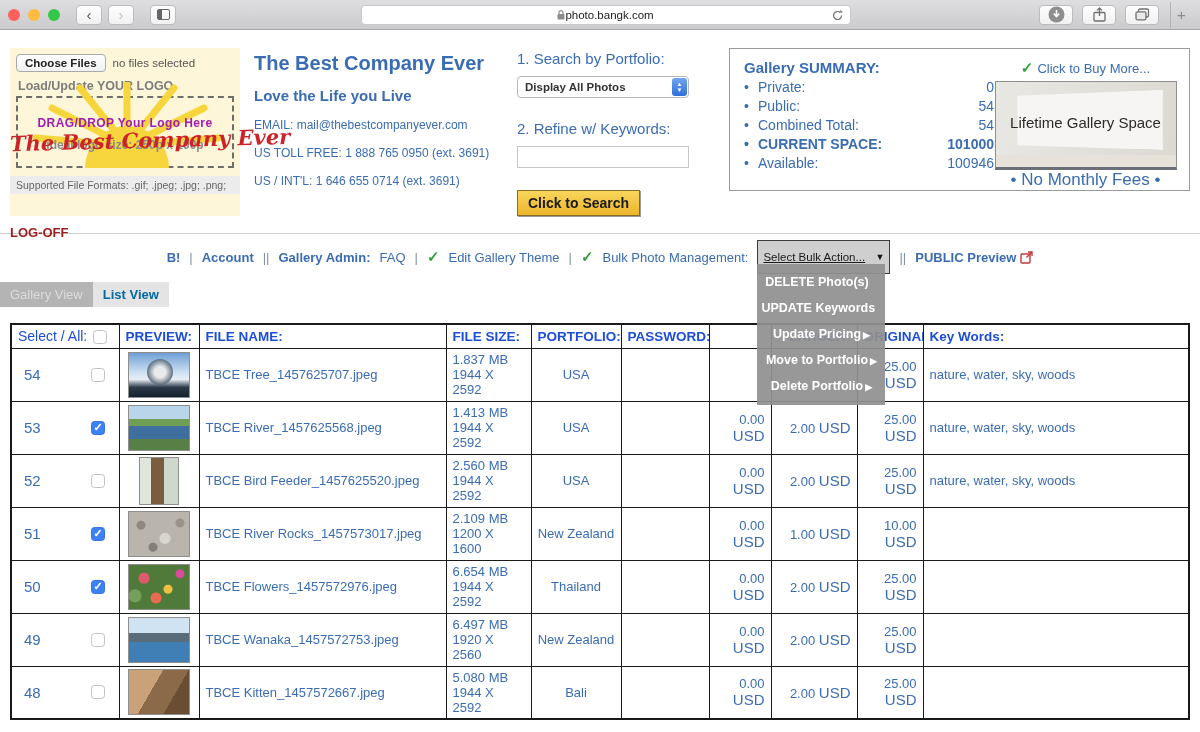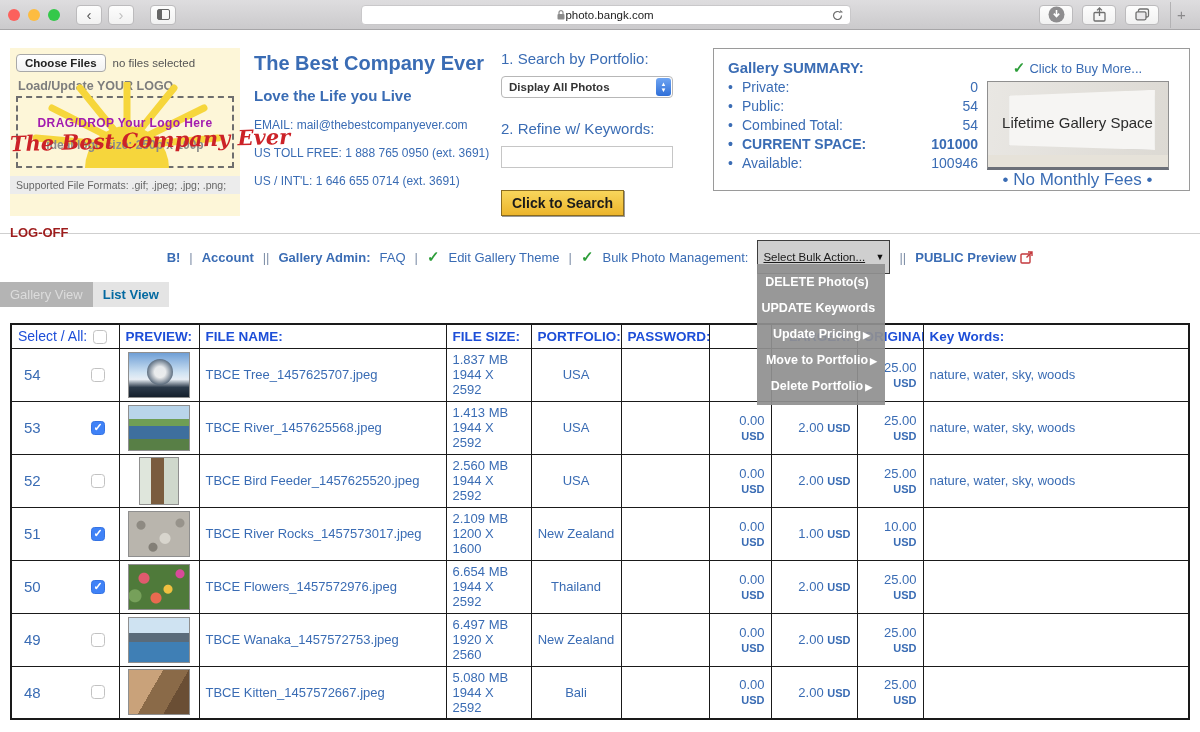--- a/index.html
+++ b/index.html
@@ -53,21 +53,21 @@
   .formats { background:#ececec; margin:8px -6px 0 -6px; padding:3px 6px; font-size:10.5px; color:#666; }
   .logoff { position:absolute; left:10px; top:195px; font-size:13px; font-weight:bold; color:#9e1c1c; }
 
   
   .company { width:245px; margin-left:14px; padding-top:4px; }
   .co-name { font-size:20px; font-weight:bold; color:#3a6cb4; }
   .co-tag { font-size:15px; font-weight:bold; color:#3a6cb4; margin-top:12px; }
   .co-line { font-size:12px; color:#3a6cb4; margin-top:14px; }
 
   
-  .search { width:200px; margin-left:2px; padding-top:2px; }
+  .search { width:200px; margin-left:18px; padding-top:2px; }
   .s-label { font-size:15px; color:#3a6cb4; }
   .mac-select { margin-top:9px; width:172px; height:22px; background:#fff; border:1px solid #b7b7b7;
     border-radius:4px; display:flex; align-items:center; position:relative; padding-left:7px;
     font-size:11.5px; font-weight:bold; color:#333; }
   .sel-stepper { position:absolute; right:1px; top:1px; bottom:1px; width:15px; border-radius:3px;
     background:linear-gradient(#6fa5f2,#2f6fd8); color:#fff; font-size:6px; display:flex;
     flex-direction:column; align-items:center; justify-content:center; line-height:6px; }
   .s-label2 { margin-top:22px; }
   .kw-input { margin-top:9px; width:172px; height:22px; border:1px solid #c6c6c6; font-size:12px; padding:0 5px; }
   .search-btn { margin-top:22px; background:linear-gradient(#f8d65c,#ecb52c); border:1px solid #8a6c20;
@@ -134,21 +134,21 @@
   col.c-orig{width:66px;} 
   td.sel-cell { position:relative; font-size:15px; padding-left:12px; }
   td.sel-cell .cb { position:absolute; right:14px; top:50%; margin-top:-7px; }
   .cb { display:inline-block; width:14px; height:14px; background:#fff; border:1px solid #c2c2c2;
     border-radius:3.5px; vertical-align:middle; position:relative; }
   .cb.checked { background:#3f82f7; border-color:#3573e3; }
   .cb.checked::after { content:"✓"; position:absolute; left:2px; top:-1px; color:#fff; font-size:11px; font-weight:bold; }
   .hdr-cb { margin-left:6px; }
   td.center { text-align:center; }
   td.right { text-align:right; }
-  .unit { font-size:11px;font-weight:bold; }
+  .unit { font-size:15px; }
   .thumb { width:62px; height:46px; border:1px solid #8f8f8f; margin:0 auto; }
   .thumb.portrait { width:40px; height:48px; }
   .thumb-tree { background:linear-gradient(#6f9fd6 0%,#cfe2f2 45%,#e8eef5 60%,#2c3a4a 78%,#16202c 100%);
     background-color:#7da7d9; position:relative; }
   .thumb-tree::before { content:""; position:absolute; left:18px; top:6px; width:26px; height:26px;
     border-radius:50%; background:radial-gradient(circle,#ececec 30%,#44566a 75%); opacity:.9; }
   .thumb-river { background:linear-gradient(#b9d5ea 0 30%,#6f9e55 30% 45%,#3e6f9e 45% 75%,#587f46 75% 100%); }
   .thumb-birdfeeder { background:linear-gradient(90deg,#dfe6dc 0 30%,#7a5c3e 30% 62%,#cfd8cc 62% 100%); }
   .thumb-rocks { background-color:#b9b5ad;
     background-image:radial-gradient(circle at 20% 30%,#8e8a82 4px,transparent 5px),

